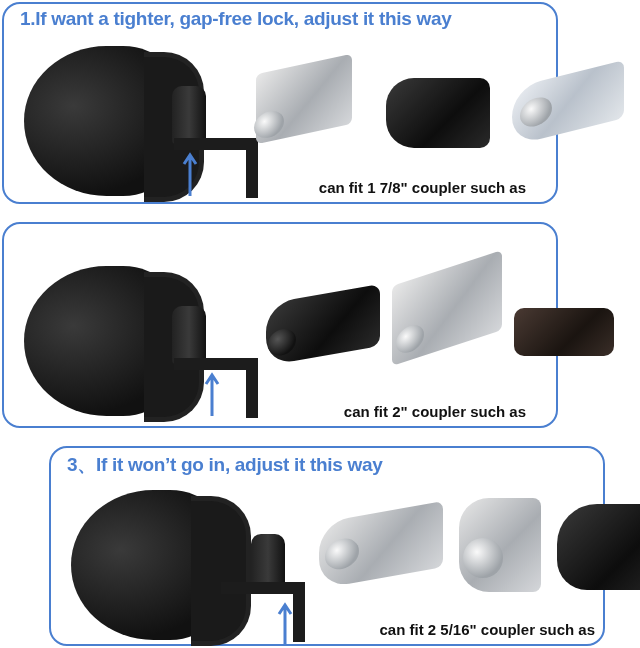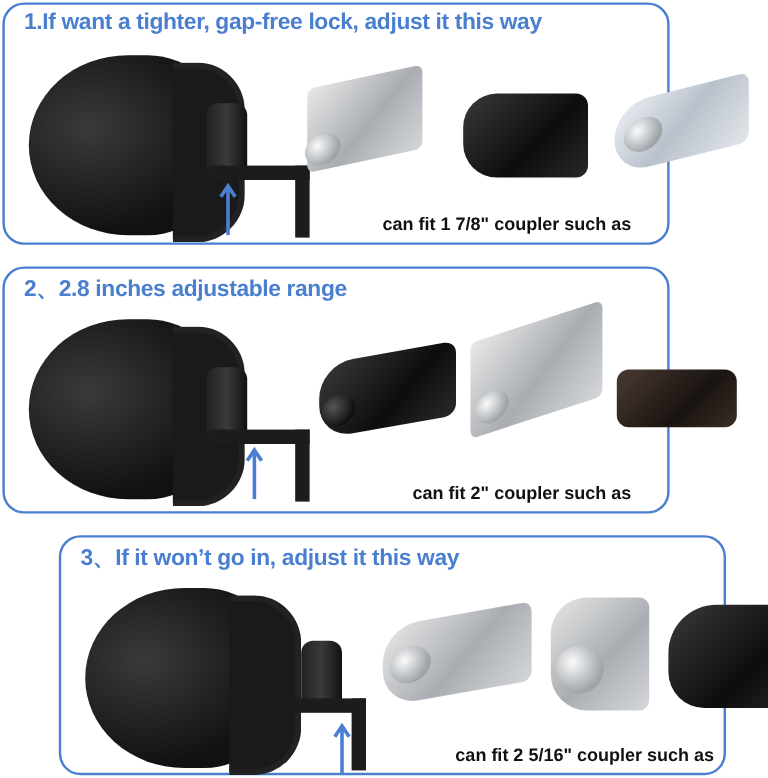--- a/index.html
+++ b/index.html
@@ -50,21 +50,20 @@
     <div class="ball" style="left:-2px;top:40px;width:30px;height:26px;"></div>
   </div>
   <div class="coupler c-black" style="left:382px;top:74px;width:104px;height:70px;border-radius:28px 10px 10px 28px;"></div>
   <div class="coupler c-zinc" style="left:508px;top:70px;width:112px;height:58px;border-radius:30px 8px 8px 30px;transform:skewY(-14deg);">
     <div class="ball" style="left:8px;top:16px;width:32px;height:28px;"></div>
   </div>
   <div class="caption">can fit 1 7/8" coupler such as</div>
 </div>
 
 <div class="panel p2">
-  <div class="title">2、2.8 inches adjustable range</div>
   <div class="lock">
     <div class="cyl"></div>
       <div class="cyl-rim"></div>
       <div class="knob"></div>
     <div class="bracket-h"></div>
       <div class="bracket-v"></div>
     <div class="arrow" style="left:180px;">
       <svg width="16" height="44" viewBox="0 0 16 44">
           <path d="M8 44 V4 M2 12 L8 3 L14 12" stroke="#4a7fd0" stroke-width="3" fill="none"></path>
         </svg>

